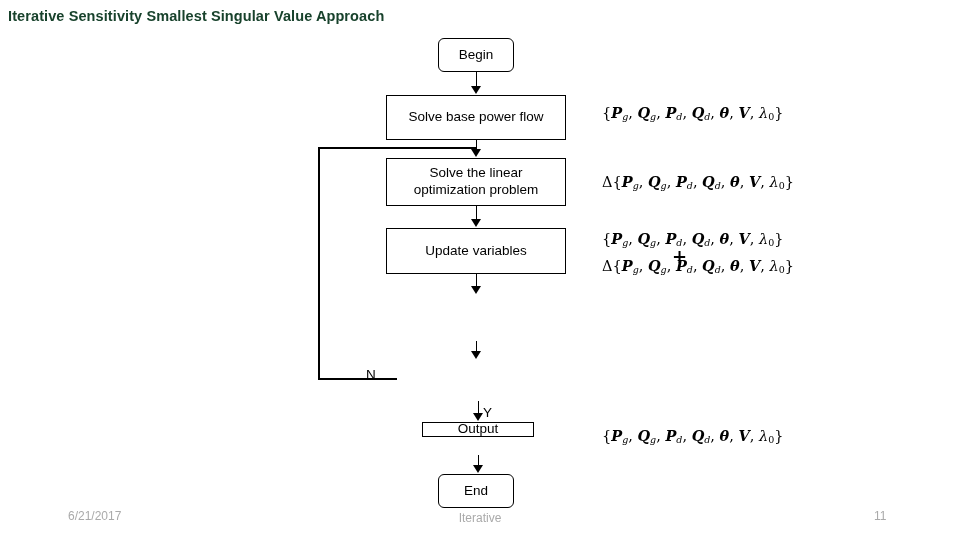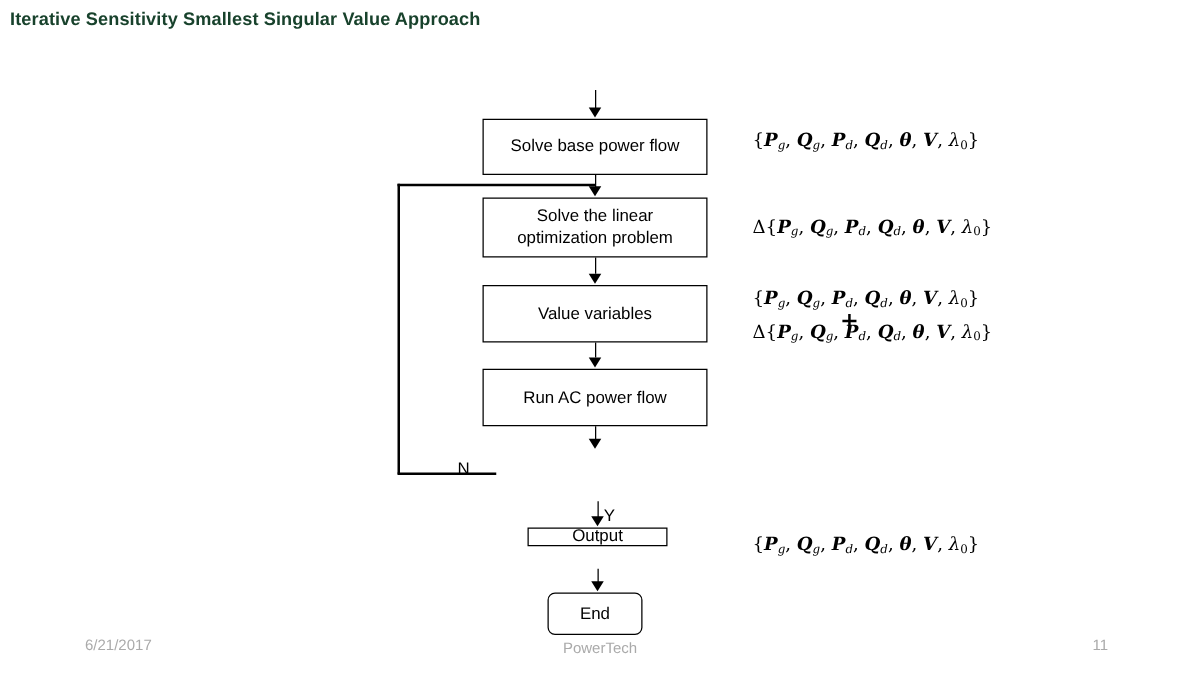--- a/index.html
+++ b/index.html
@@ -125,37 +125,37 @@
     text-align: center;
   }
 </style>
 </head>
 <body>
 
 <div class="slide">
 
   <div class="title">Iterative Sensitivity Smallest Singular Value Approach</div>
 
+  <div class="node rounded" style="left:438px; top:38px; width:76px; height:34px;">
+    <span>Begin</span>
+  </div>
 
   <div class="node two-line" style="left:386px; top:158px; width:180px; height:48px; flex-direction:column;">
     <span>Solve the linear</span>
     <span>optimization problem</span>
   </div>
 
   <div class="node" style="left:386px; top:95px; width:180px; height:45px;">
     <span>Solve base power flow</span>
   </div>
 
   <div class="node" style="left:386px; top:228px; width:180px; height:46px;">
-    <span>Value variables</span>
-  </div>
-
-  <div class="node" style="left:386px; top:295px; width:180px; height:46px;">
-    <span>Run AC power flow</span>
-  </div>
+    <span>Update variables</span>
+  </div>
+
 
 
   <div class="node" style="left:422px; top:422px; width:112px; height:15px;">
     <span>Output</span>
   </div>
 
   <div class="node rounded" style="left:438px; top:474px; width:76px; height:34px;">
     <span>End</span>
   </div>
 
@@ -202,16 +202,16 @@
 
   <div class="math" style="left:602px; top:257px;">
     <span class="delta">Δ</span>{<b>P</b><sub><i>g</i></sub>, <b>Q</b><sub><i>g</i></sub>, <b>P</b><sub><i>d</i></sub>, <b>Q</b><sub><i>d</i></sub>, <b>θ</b>, <b>V</b>, <i>λ</i><sub>0</sub>}
   </div>
 
   <div class="math" style="left:602px; top:427px;">
     {<b>P</b><sub><i>g</i></sub>, <b>Q</b><sub><i>g</i></sub>, <b>P</b><sub><i>d</i></sub>, <b>Q</b><sub><i>d</i></sub>, <b>θ</b>, <b>V</b>, <i>λ</i><sub>0</sub>}
   </div>
 
   <div class="footer-text" style="left:68px; top:509px;">6/21/2017</div>
-  <div class="footer-text footer-center" style="left:430px; top:511px; width:100px;">PowerTech</div>
+  <div class="footer-text footer-center" style="left:430px; top:511px; width:100px;">Iterative</div>
   <div class="footer-text" style="left:874px; top:509px;">11</div>
 
 </div>
 
 </body></html>

